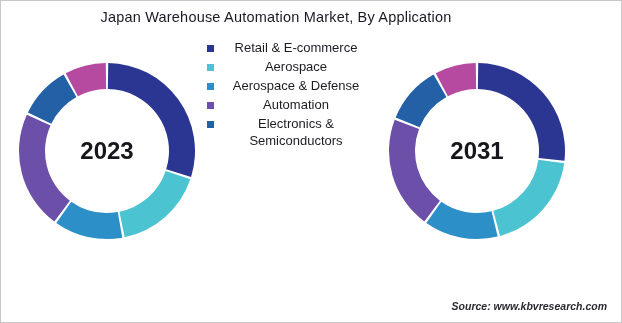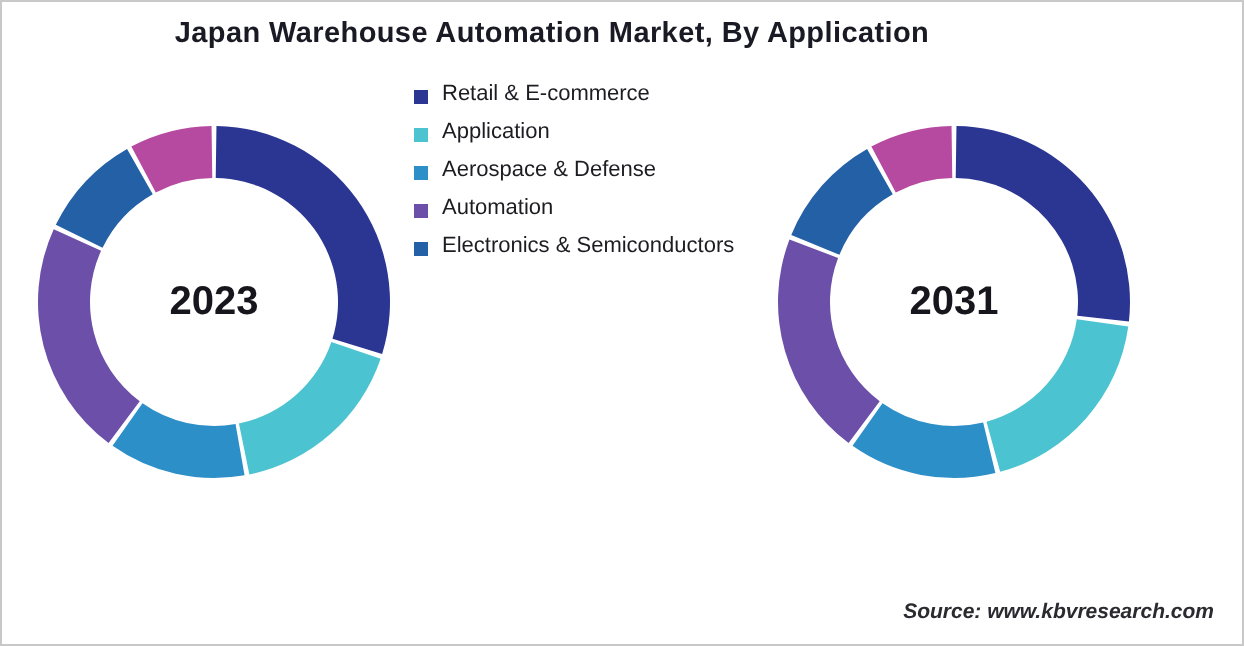--- a/index.html
+++ b/index.html
@@ -17,21 +17,21 @@
     overflow: hidden;
     font-family: "Liberation Sans", sans-serif;
   }
   #chart-title {
     position: absolute;
     top: 8px;
     left: 0;
     width: 550px;
     text-align: center;
     font-size: 14.5px;
-    font-weight: bold;
+    font-weight: normal;
     color: #1a1a24;
     letter-spacing: 0.2px;
   }
   .donut-wrap {
     position: absolute;
     top: 58px;
     width: 184px;
     height: 184px;
   }
   #donut-2023 { left: 14px; }
@@ -42,21 +42,21 @@
     height: 184px;
   }
   .donut-center-label {
     position: absolute;
     top: 0; left: 0;
     width: 184px;
     height: 184px;
     display: flex;
     align-items: center;
     justify-content: center;
-    font-size: 20px;
+    font-size: 24px;
     font-weight: bold;
     color: #16161c;
     pointer-events: none;
   }
   #legend {
     position: absolute;
     left: 206px;
     top: 38px;
     width: 170px;
   }
@@ -66,24 +66,25 @@
     margin-bottom: 2px;
   }
   .legend-swatch {
     width: 7px;
     height: 7px;
     margin-top: 6px;
     margin-right: 7px;
     flex: 0 0 auto;
   }
   .legend-label {
-    font-size: 11px;
+    font-size: 13px;
     color: #1c1c22;
     line-height: 17px;
     width: 150px;
+    text-align: center;
   }
   #source-note {
     position: absolute;
     right: 14px;
     bottom: 10px;
     font-size: 10.5px;
     font-style: italic;
     font-weight: bold;
     color: #2a2a30;
     margin-left: 48px;
@@ -120,21 +121,21 @@
     <div class="donut-center-label">2031</div>
   </div>
 
   <div id="legend">
     <div class="legend-item">
       <span class="legend-swatch" style="background: rgb(43, 53, 146);"></span>
       <span class="legend-label">Retail &amp; E-commerce</span>
     </div>
     <div class="legend-item">
       <span class="legend-swatch" style="background: rgb(75, 195, 208);"></span>
-      <span class="legend-label">Application</span>
+      <span class="legend-label">Aerospace</span>
     </div>
     <div class="legend-item">
       <span class="legend-swatch" style="background: rgb(45, 143, 200);"></span>
       <span class="legend-label">Aerospace &amp; Defense</span>
     </div>
     <div class="legend-item">
       <span class="legend-swatch" style="background: rgb(107, 79, 168);"></span>
       <span class="legend-label">Automation</span>
     </div>
     <div class="legend-item">

